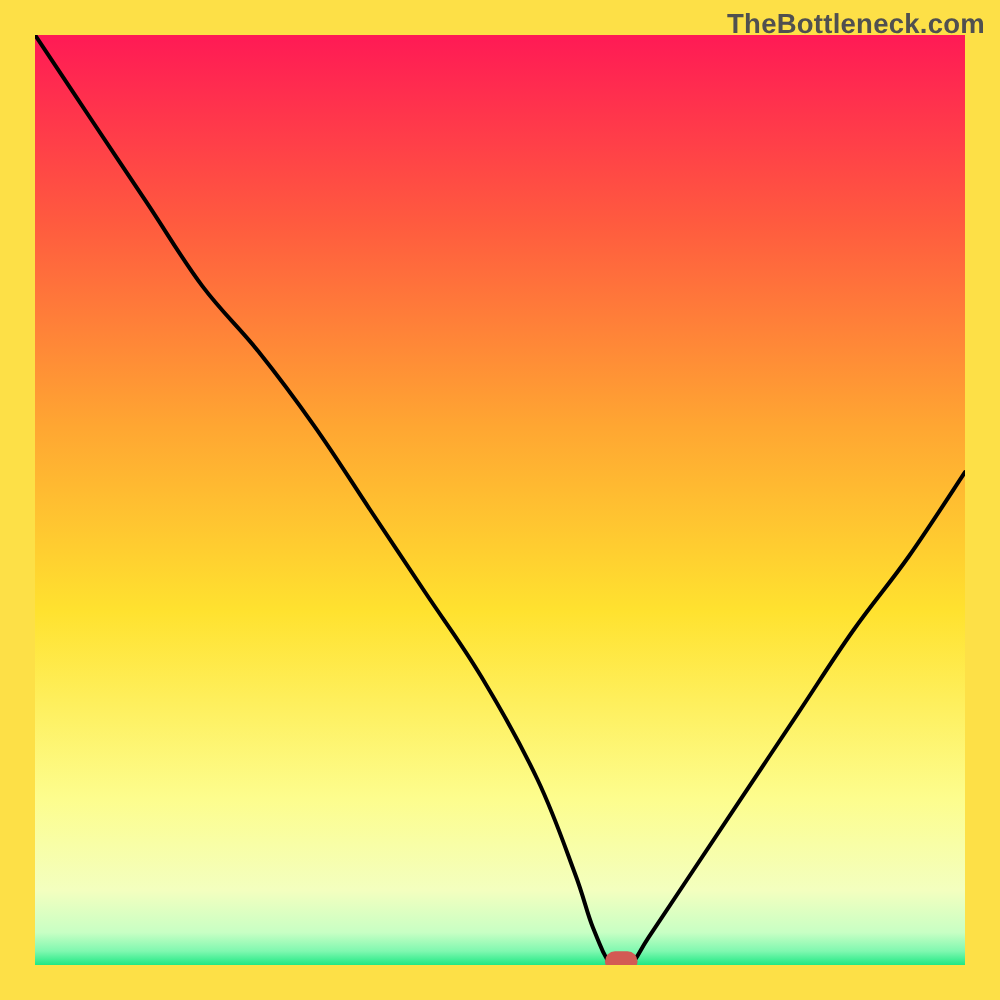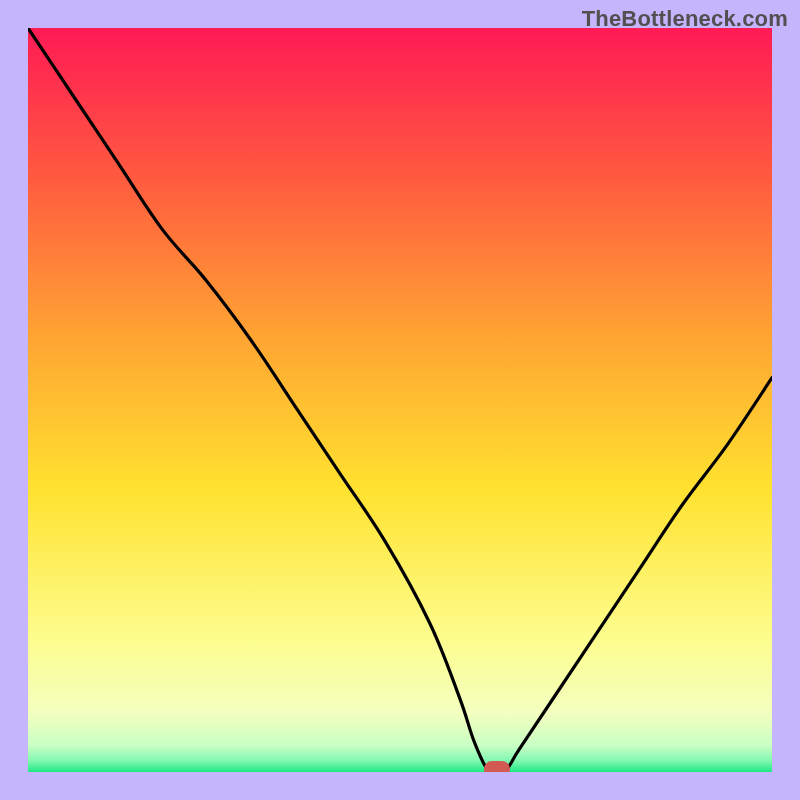--- a/index.html
+++ b/index.html
@@ -8,21 +8,21 @@
     width: 800px;
     height: 800px;
     background: #000;
     overflow: hidden;
     font-family: Arial, Helvetica, sans-serif;
   }
   .stage {
     position: relative;
     width: 800px;
     height: 800px;
-    background: #c4b5fd;
+    background: #fde047;
   }
   .watermark {
     position: absolute;
     top: 6px;
     right: 12px;
     color: #505050;
     font-size: 22px;
     font-weight: 600;
     letter-spacing: 0.2px;
     z-index: 50;

